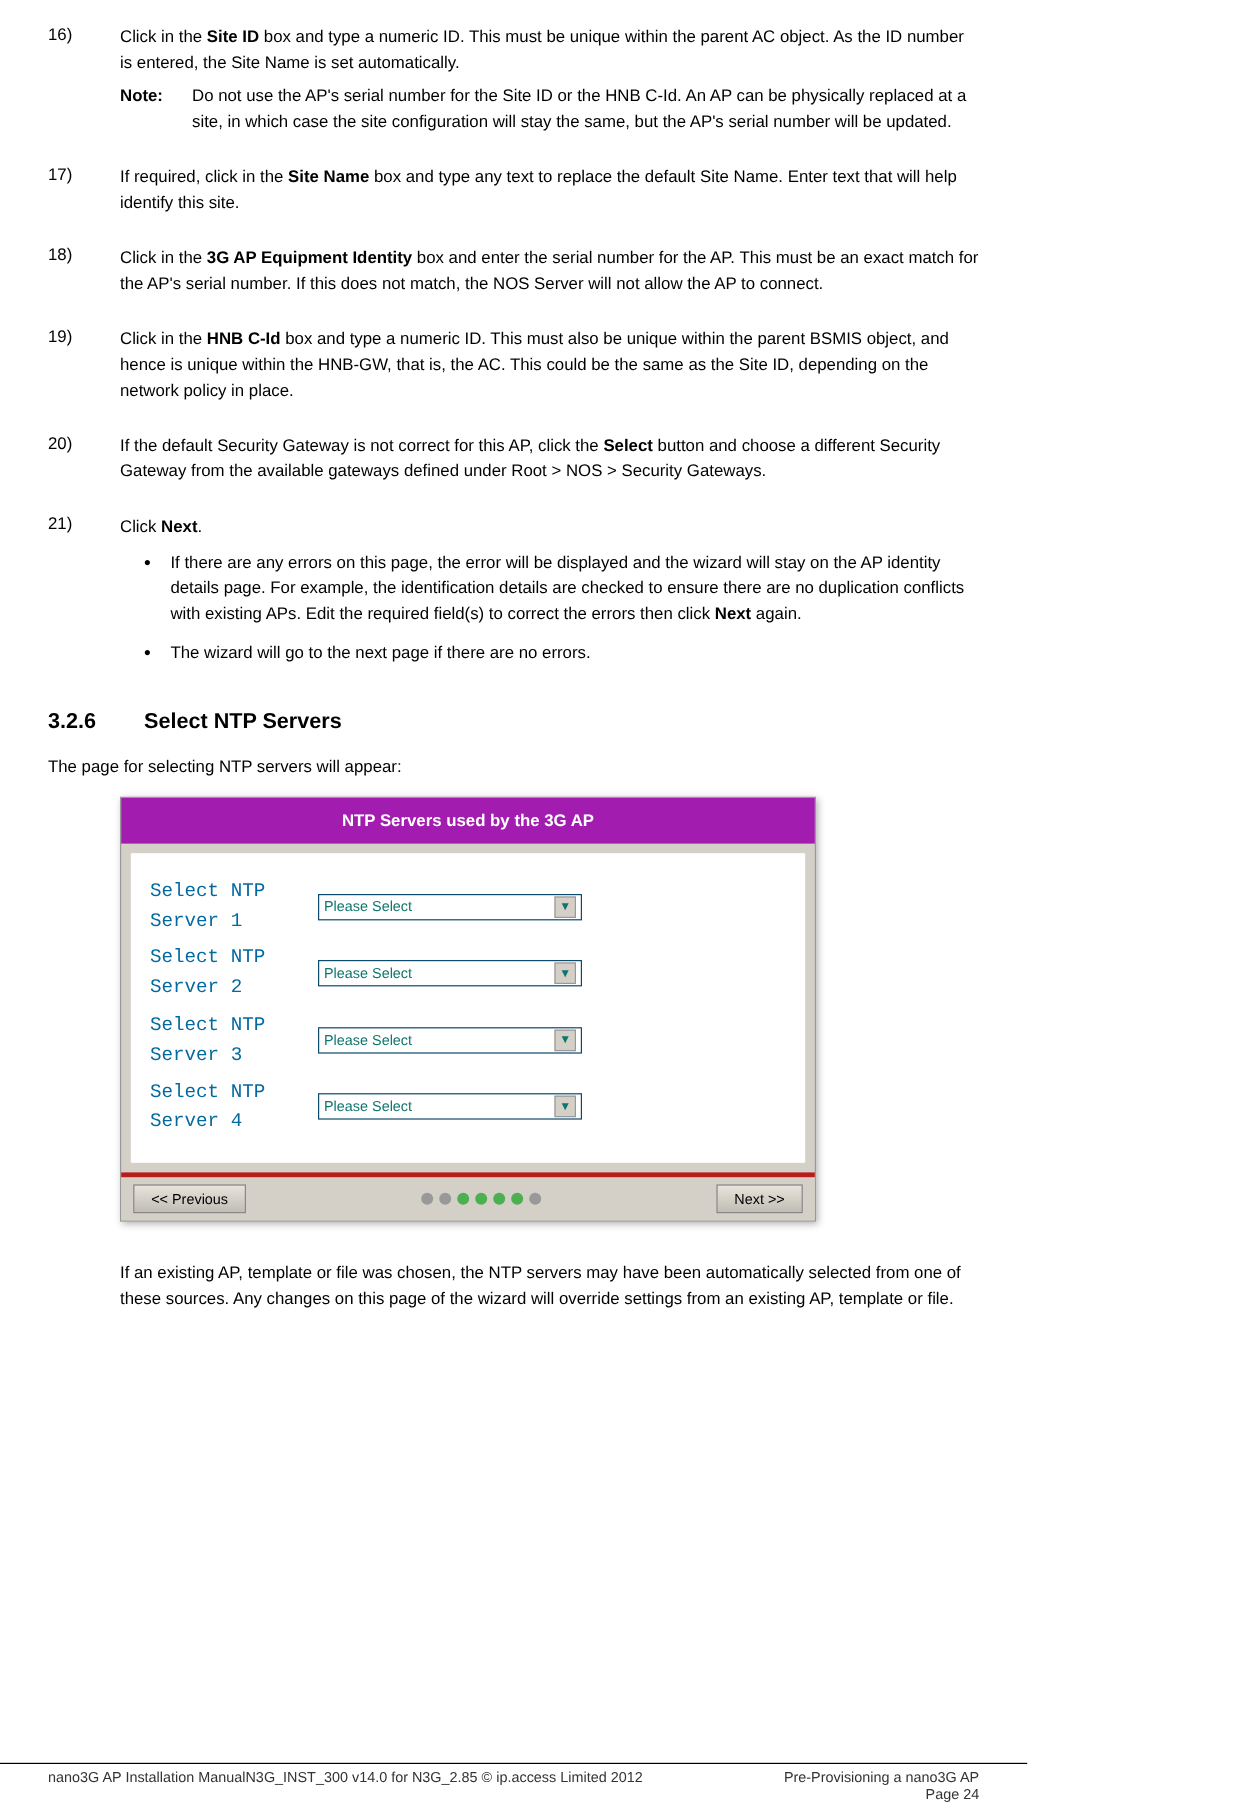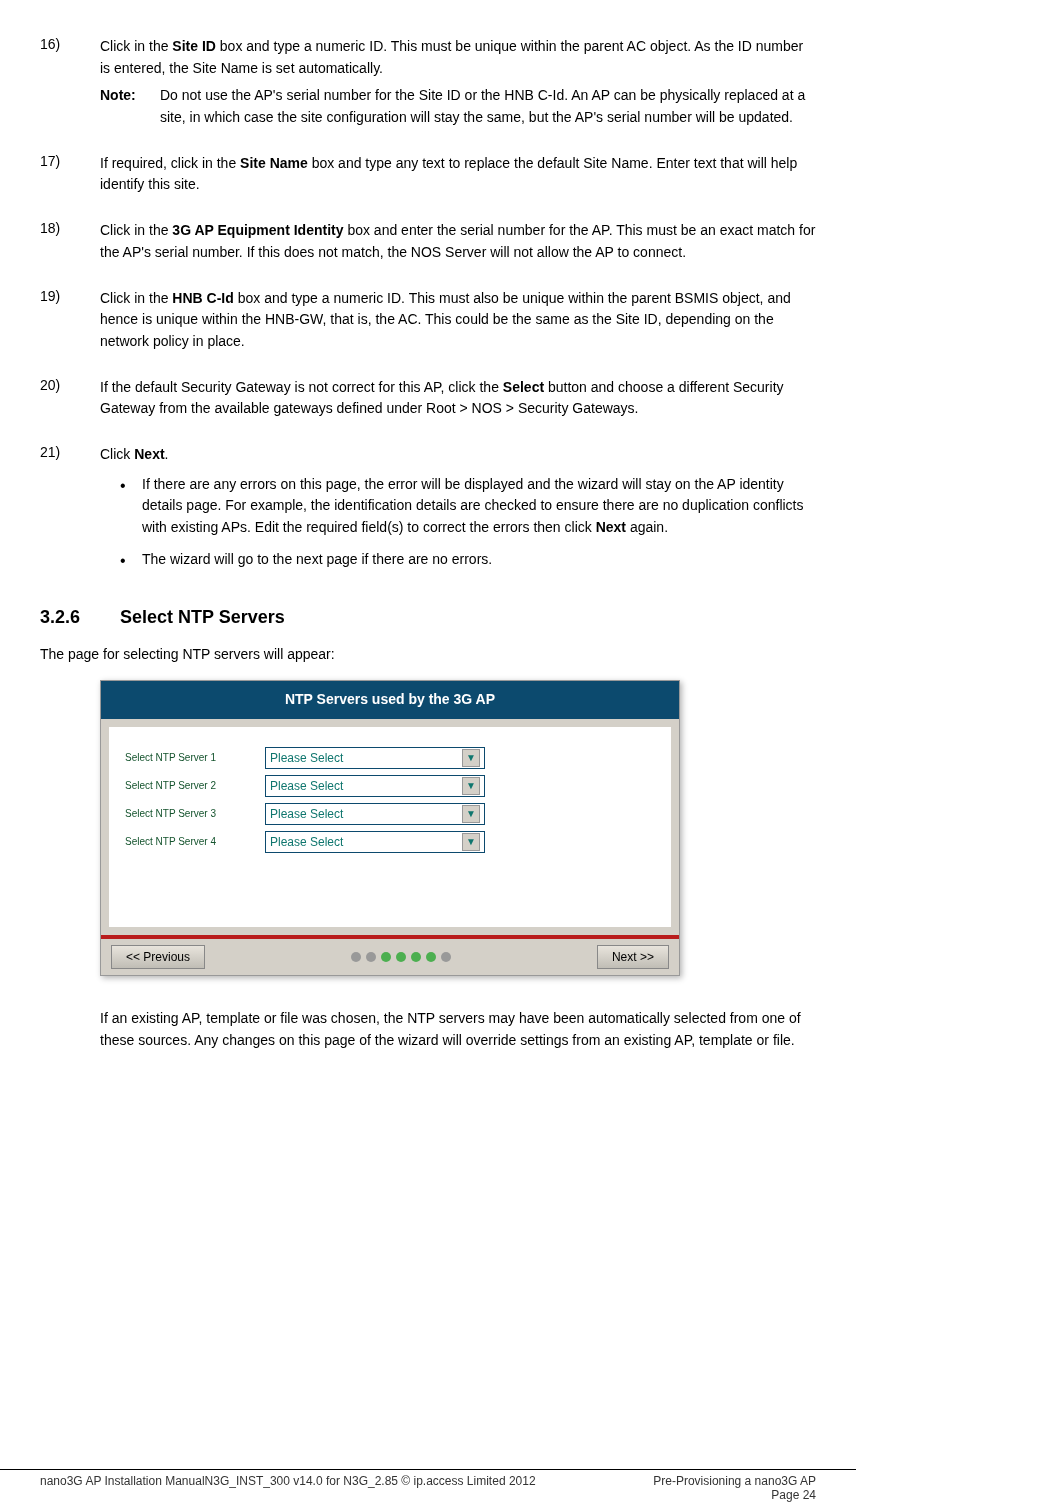--- a/index.html
+++ b/index.html
@@ -9,21 +9,21 @@
       color: #000;
       background: #fff;
       width: 1045px;
       min-height: 1506px;
       padding: 0;
     }
 
     .page-container {
       width: 856px;
       min-height: 1506px;
-      padding: 36px 40px 0 40px;
+      padding: 20px 40px 0 40px;
       position: relative;
     }
 
     .step-block {
       display: flex;
       margin-bottom: 18px;
     }
 
     .step-num {
       min-width: 60px;
@@ -138,21 +138,21 @@
       display: flex;
       align-items: center;
       justify-content: center;
       font-size: 10px;
       color: #fff;
       cursor: pointer;
       font-weight: bold;
     }
 
     .dialog-header-bar {
-      background: #0c4a6e;
+      background: #a21caf;
       color: #fff;
       text-align: center;
       font-size: 14px;
       font-weight: bold;
       padding: 8px 10px;
     }
 
     .dialog-body {
       background: #fff;
       margin: 8px;
@@ -161,22 +161,23 @@
     }
 
     .ntp-row {
       display: flex;
       align-items: center;
       margin-bottom: 6px;
     }
 
     .ntp-label {
       width: 140px;
-      font-size: 10px;
-      color: #14532d;
+      font-size: 16px;
+      color: #0369a1;
+      font-family: Liberation Mono, monospace;
     }
 
     .ntp-select {
       width: 220px;
       height: 22px;
       border: 1px solid #0c4a6e;
       background: #fff;
       font-size: 12px;
       display: flex;
       align-items: center;

